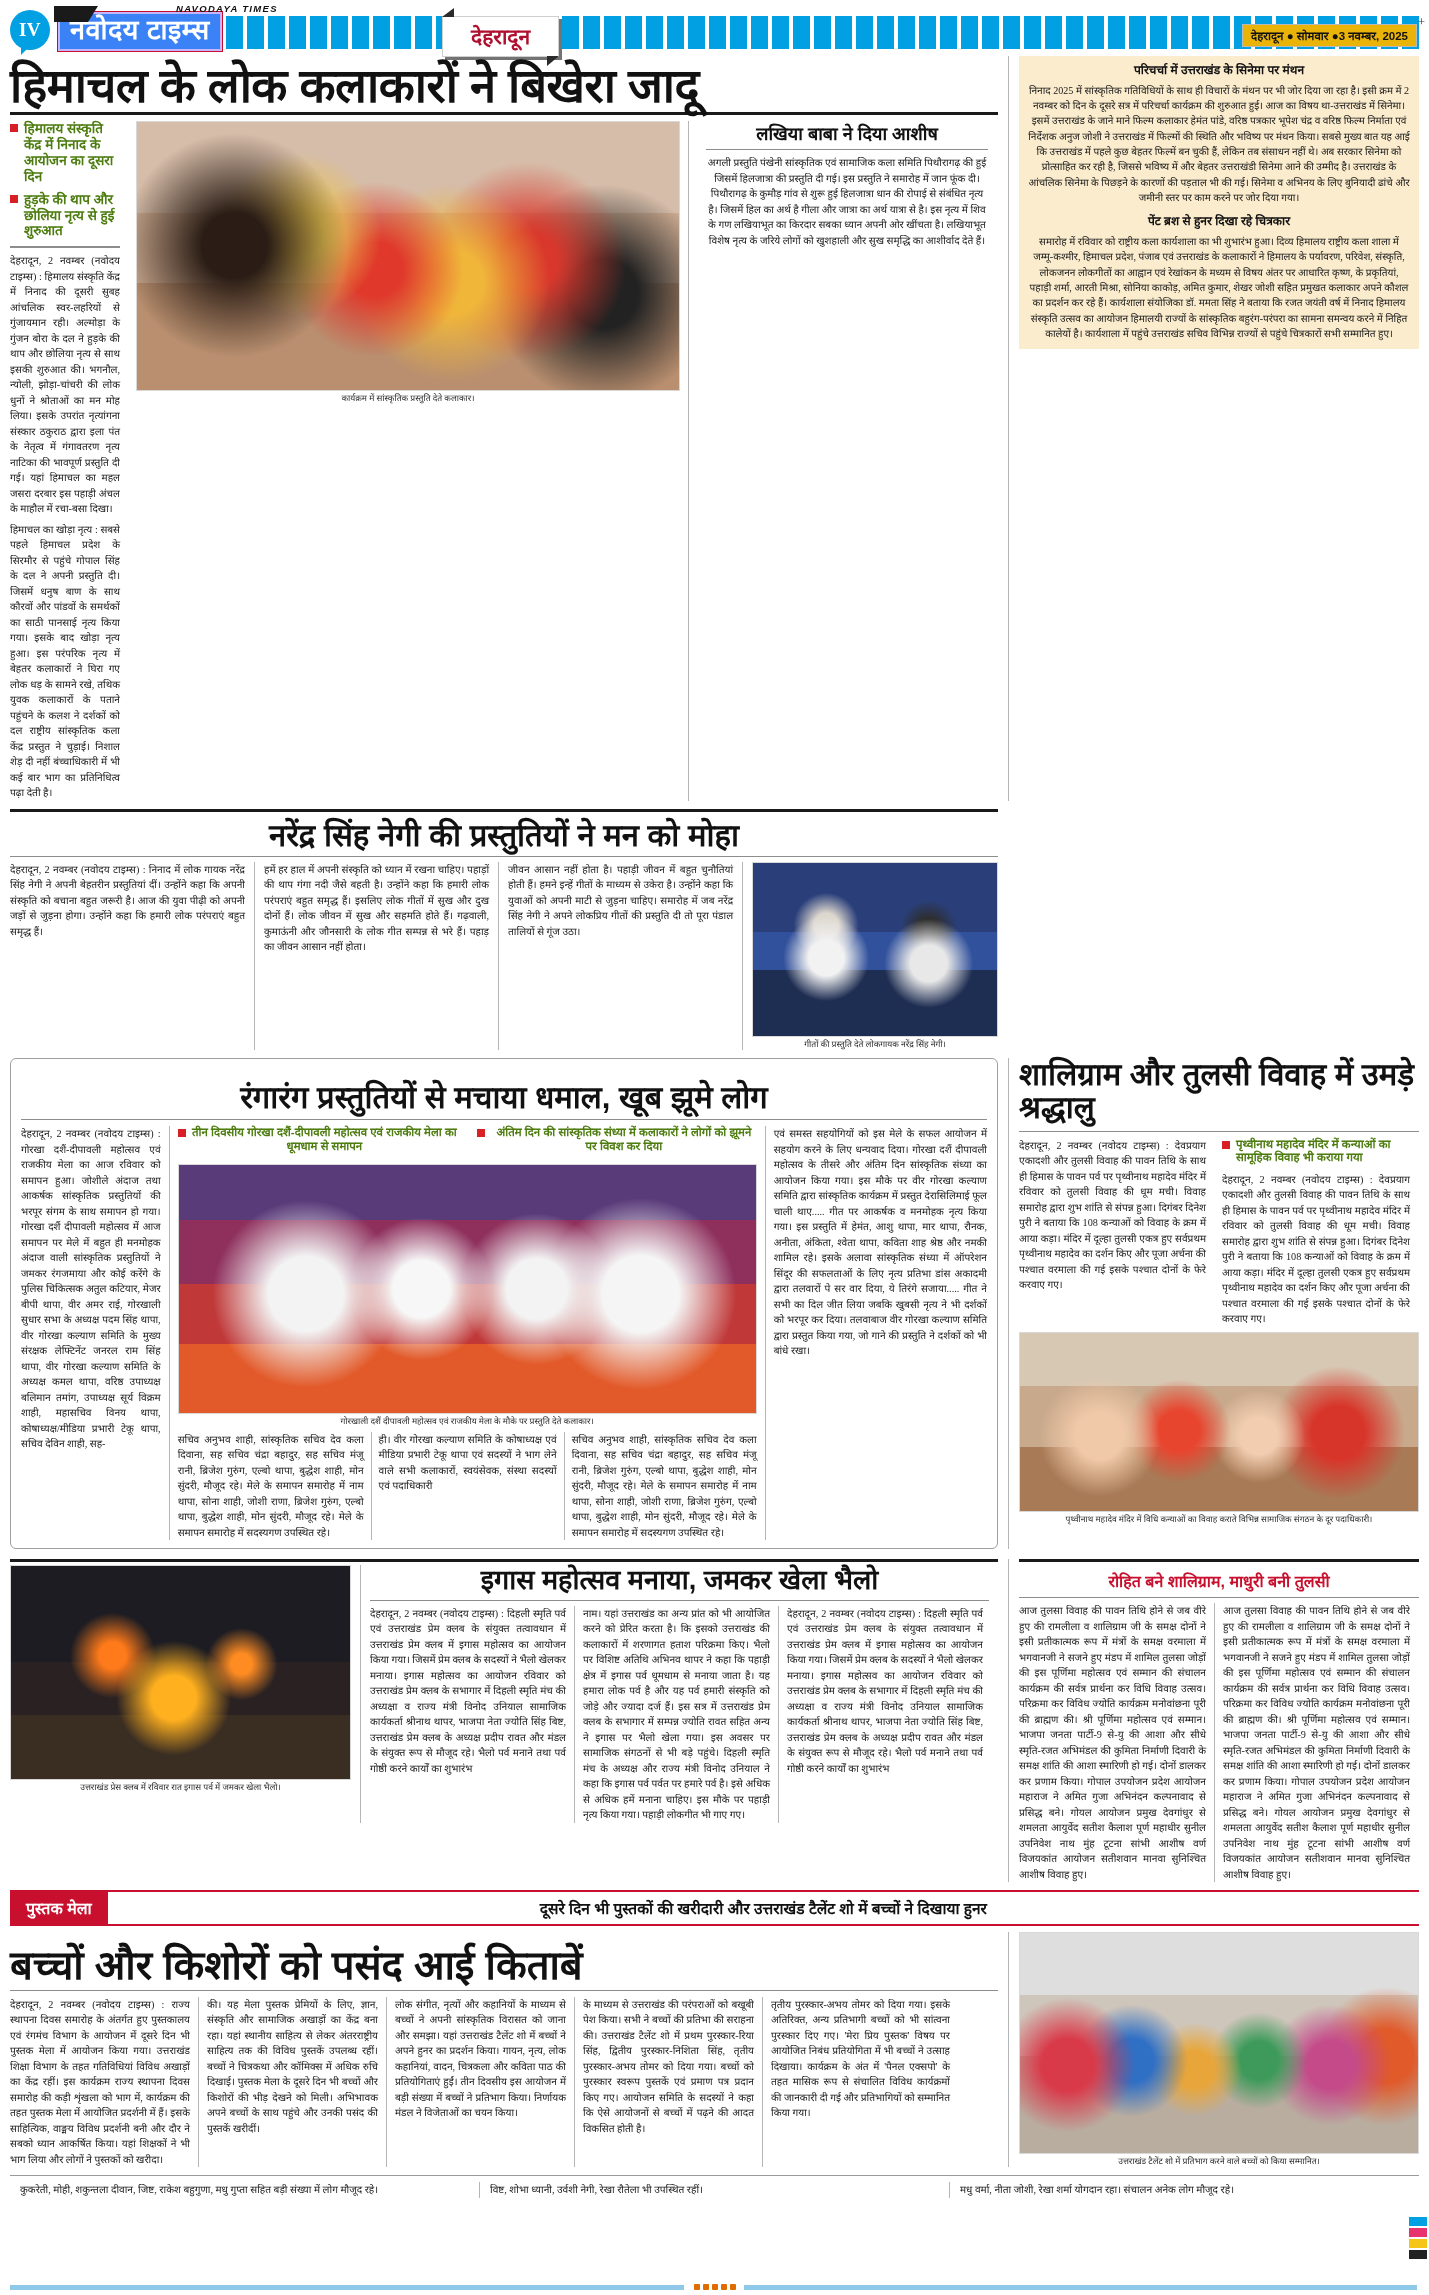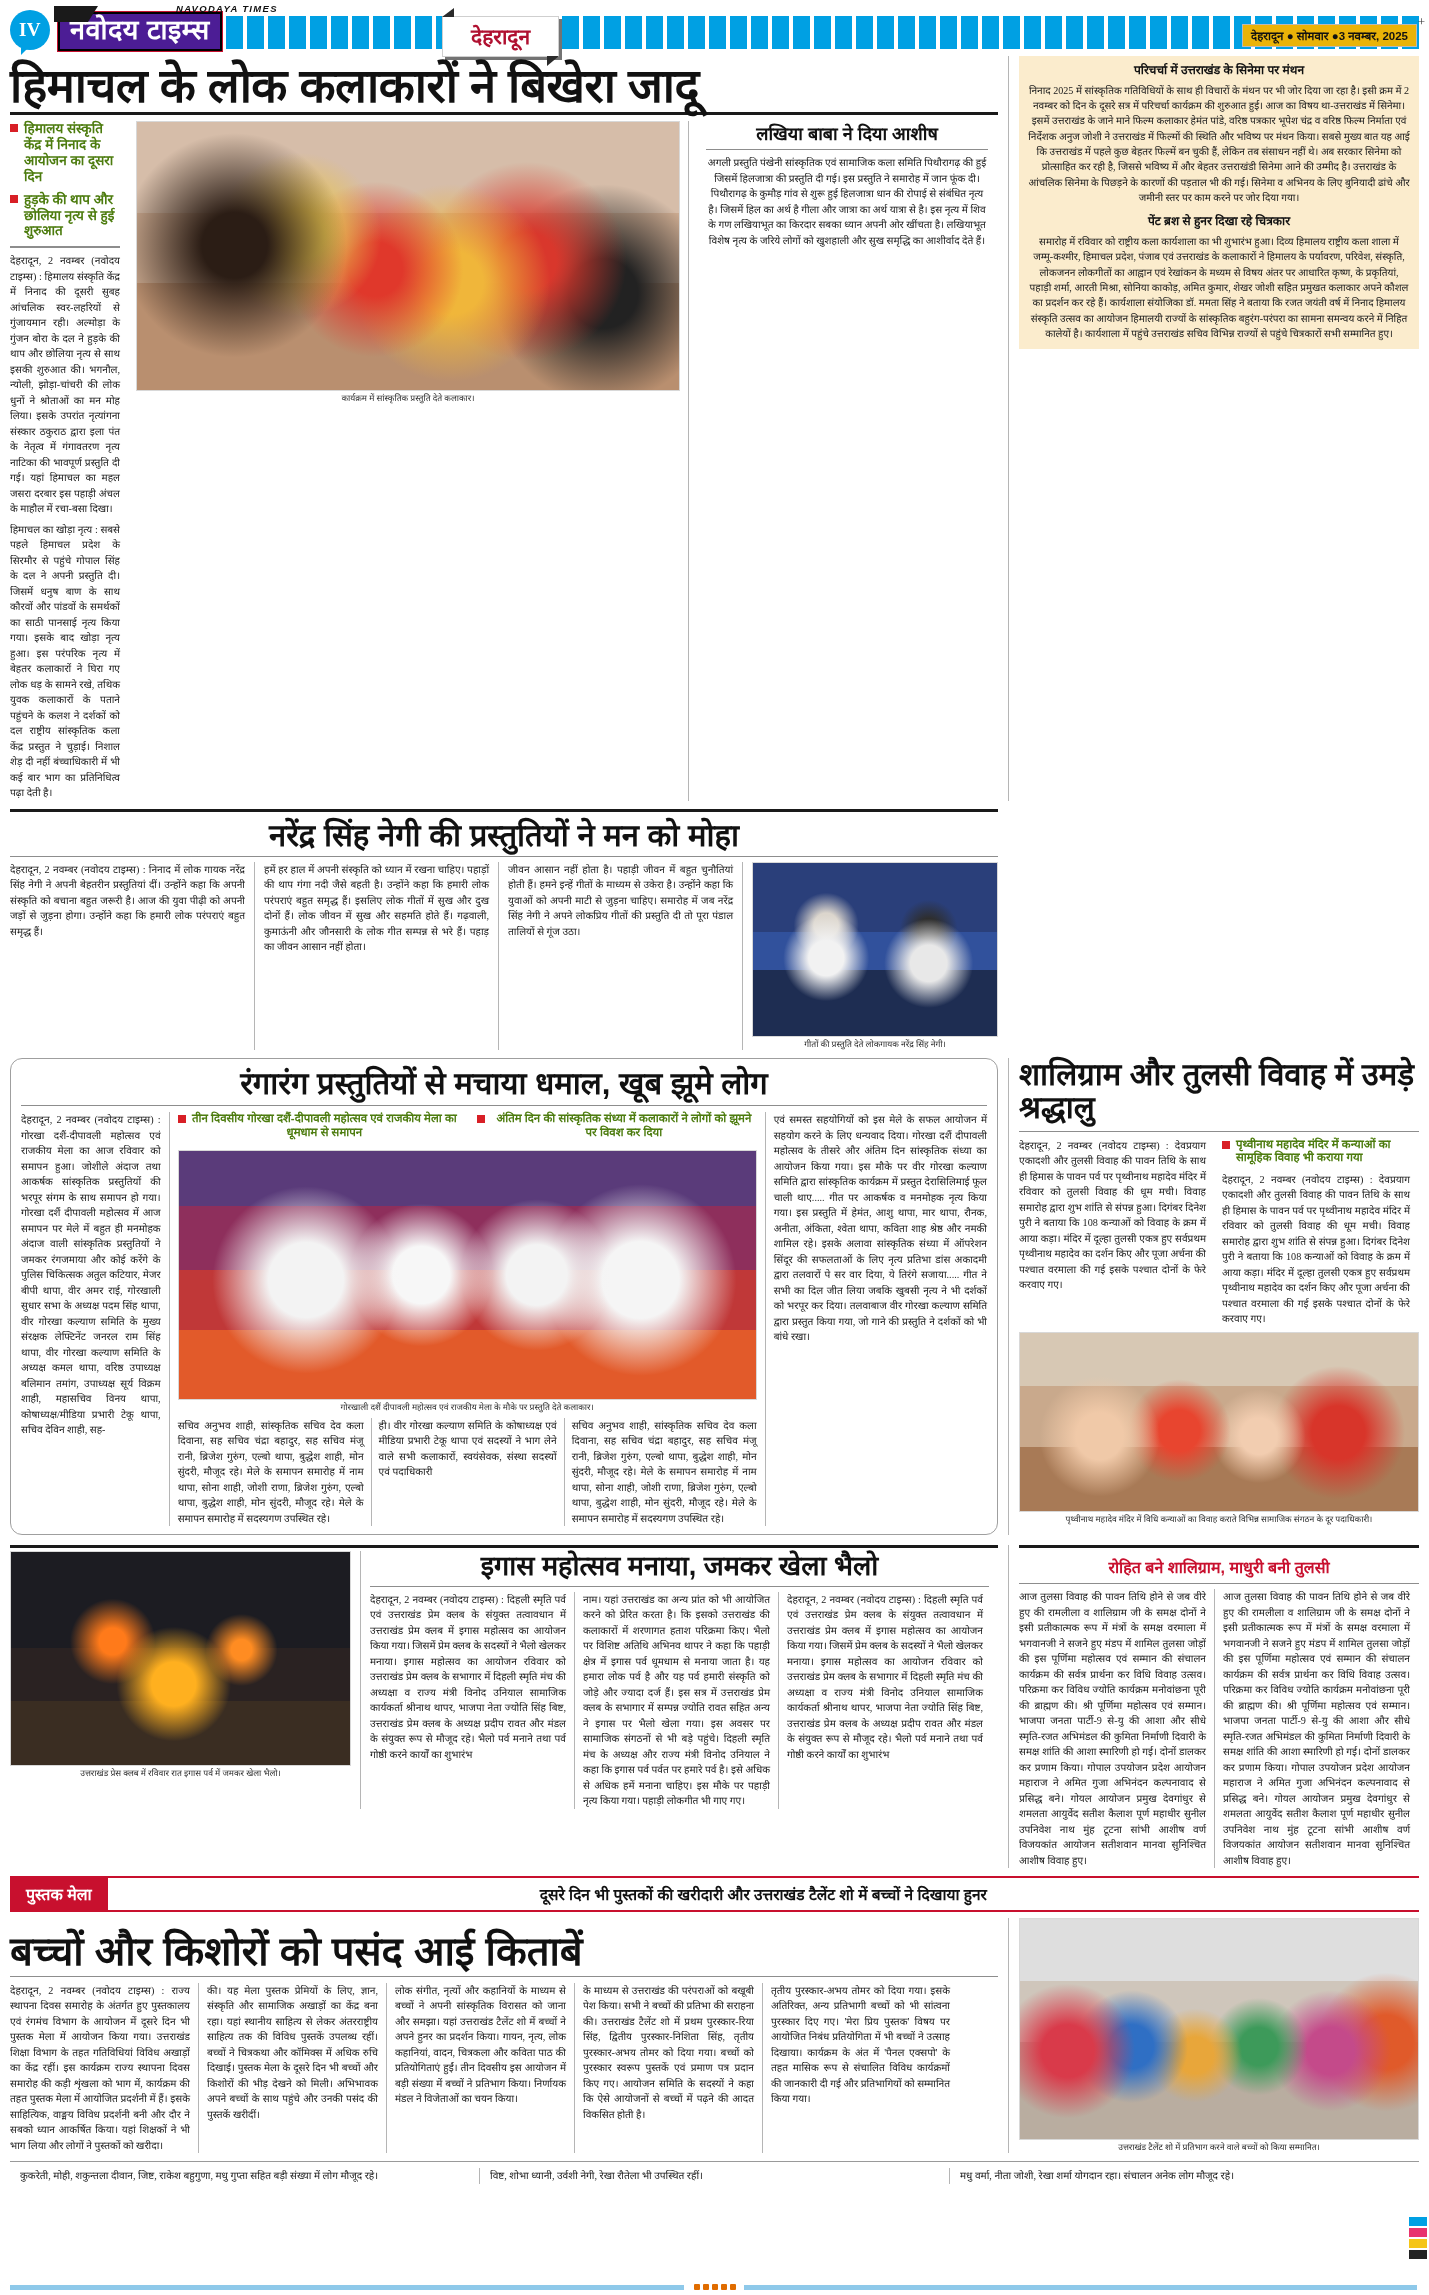--- a/index.html
+++ b/index.html
@@ -23,24 +23,24 @@
   .iv-badge::after{content:"";position:absolute;bottom:-5px;left:11px;width:0;height:0;
     border-left:7px solid #00a0e3;border-bottom:7px solid transparent;}
   .logo-wrap { position:relative; margin-left:8px; margin-top:4px; flex:0 0 auto;}
   .logo-fold { position:absolute;left:-4px;top:-6px;width:34px;height:16px;background:#1a1a1a; }
   .logo-fold::after{content:"";position:absolute;right:-10px;top:0;border-left:10px solid #1a1a1a;border-bottom:16px solid transparent;}
   .logo-eng {
     position:absolute;left:118px;top:-9px;font-family:"Liberation Sans",sans-serif;
     font-size:9.5px;font-weight:bold;font-style:italic;letter-spacing:1.3px;color:#111;white-space:nowrap;
   }
   .logo-red {
-    background:#4c1d95;color:#ffffff;padding:3px 10px 5px 10px;
+    background:#3b82f6;color:#ffffff;padding:3px 10px 5px 10px;
     font-family:"Liberation Sans",sans-serif;font-size:27px;font-weight:bold;
     letter-spacing:0.5px;line-height:1;white-space:nowrap;
-    border:2px solid #000000;box-shadow:0 0 0 1px #c8102e;
+    border:2px solid #c4b5fd;box-shadow:0 0 0 1px #c8102e;
   }
   .stripe-bar { flex:1 1 auto; height:33px; margin:8px 0 0 4px; position:relative;
     background:repeating-linear-gradient(90deg,#00a0e3 0 17px,#ffffff 17px 21px); }
   .city-tag {
     position:absolute; left:442px; top:16px; z-index:5;
     background:#ffffff;border:1px solid #cfcfcf;padding:5px 28px 6px 28px;
     font-family:"Liberation Sans",sans-serif;font-size:21px;font-weight:bold;color:#b01030;
     box-shadow:3px 3px 0 rgba(0,0,0,0.55);
   }
   .city-tag::before{content:"";position:absolute;left:-1px;top:-9px;border-right:12px solid #2b2b2b;border-top:9px solid transparent;}
@@ -86,21 +86,21 @@
   .beige h3 { font-family:"Liberation Sans",sans-serif;font-weight:bold;font-size:12px;
      text-align:center;line-height:1.14;color:#111;margin-bottom:5px;}
   .beige .body-hi { font-size:10.1px; text-align:justify; }
 
   
   .story2 { padding:0 10px; margin-top:8px; }
   .s2-head { font-size:31px; text-align:center; padding:5px 0 4px 0; }
   .s2-cols { display:flex; }
 
   
-  .boxed { margin:9px 10px 0 10px; border:1px solid #9f9f9f; border-radius:12px; padding:6px 10px 8px 10px; }
+  .boxed { margin:9px 10px 0 10px; border:1px solid #9f9f9f; border-radius:6px; padding:20px 10px 8px 10px; }
   .boxed-head { font-size:31px; text-align:center; padding:3px 0 6px 0; }
 
   
   .pustak-bar { margin:8px 10px 0 10px; display:flex; align-items:stretch; border-top:2px solid #c8102e;border-bottom:2px solid #c8102e; }
   .pustak-tag { background:#c8102e;color:#fff;font-family:"Liberation Sans",sans-serif;font-weight:bold;
      font-size:16px;padding:5px 16px;display:flex;align-items:center;white-space:nowrap;}
   .pustak-txt { flex:1; display:flex;align-items:center;justify-content:center;
      font-family:"Liberation Sans",sans-serif;font-weight:bold;font-size:15.5px;color:#111;padding:4px 10px;}
 
   .bigfoot-head { font-size:40px; text-align:center; padding:6px 0 4px 0; }

